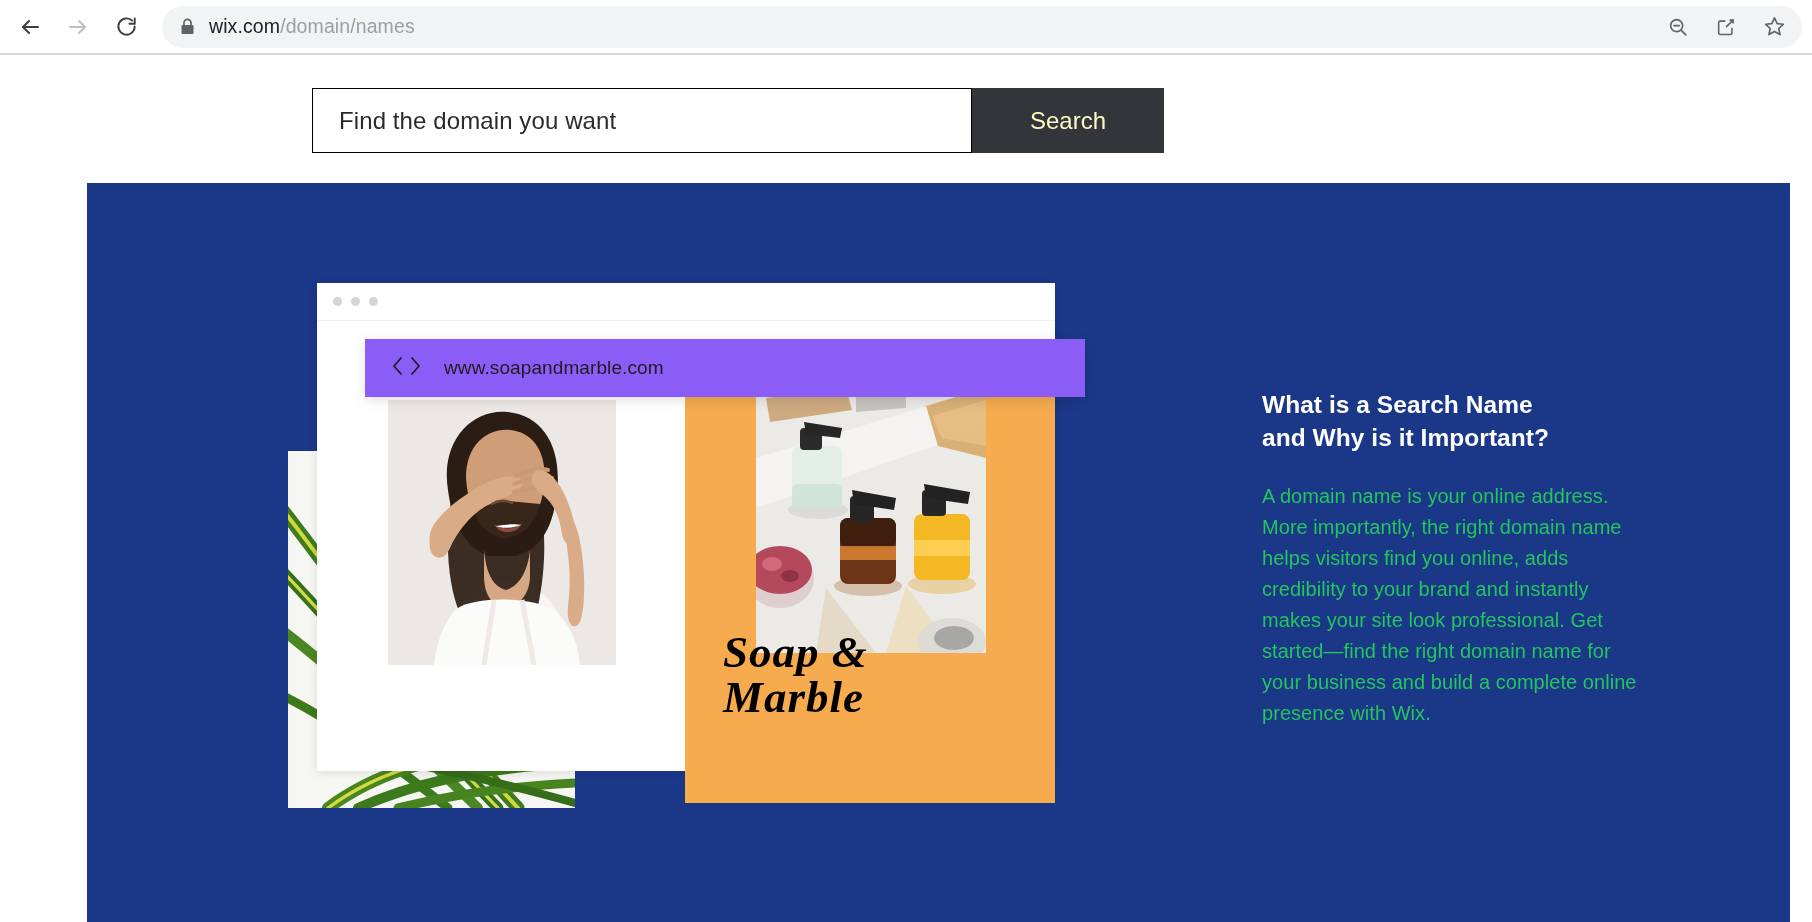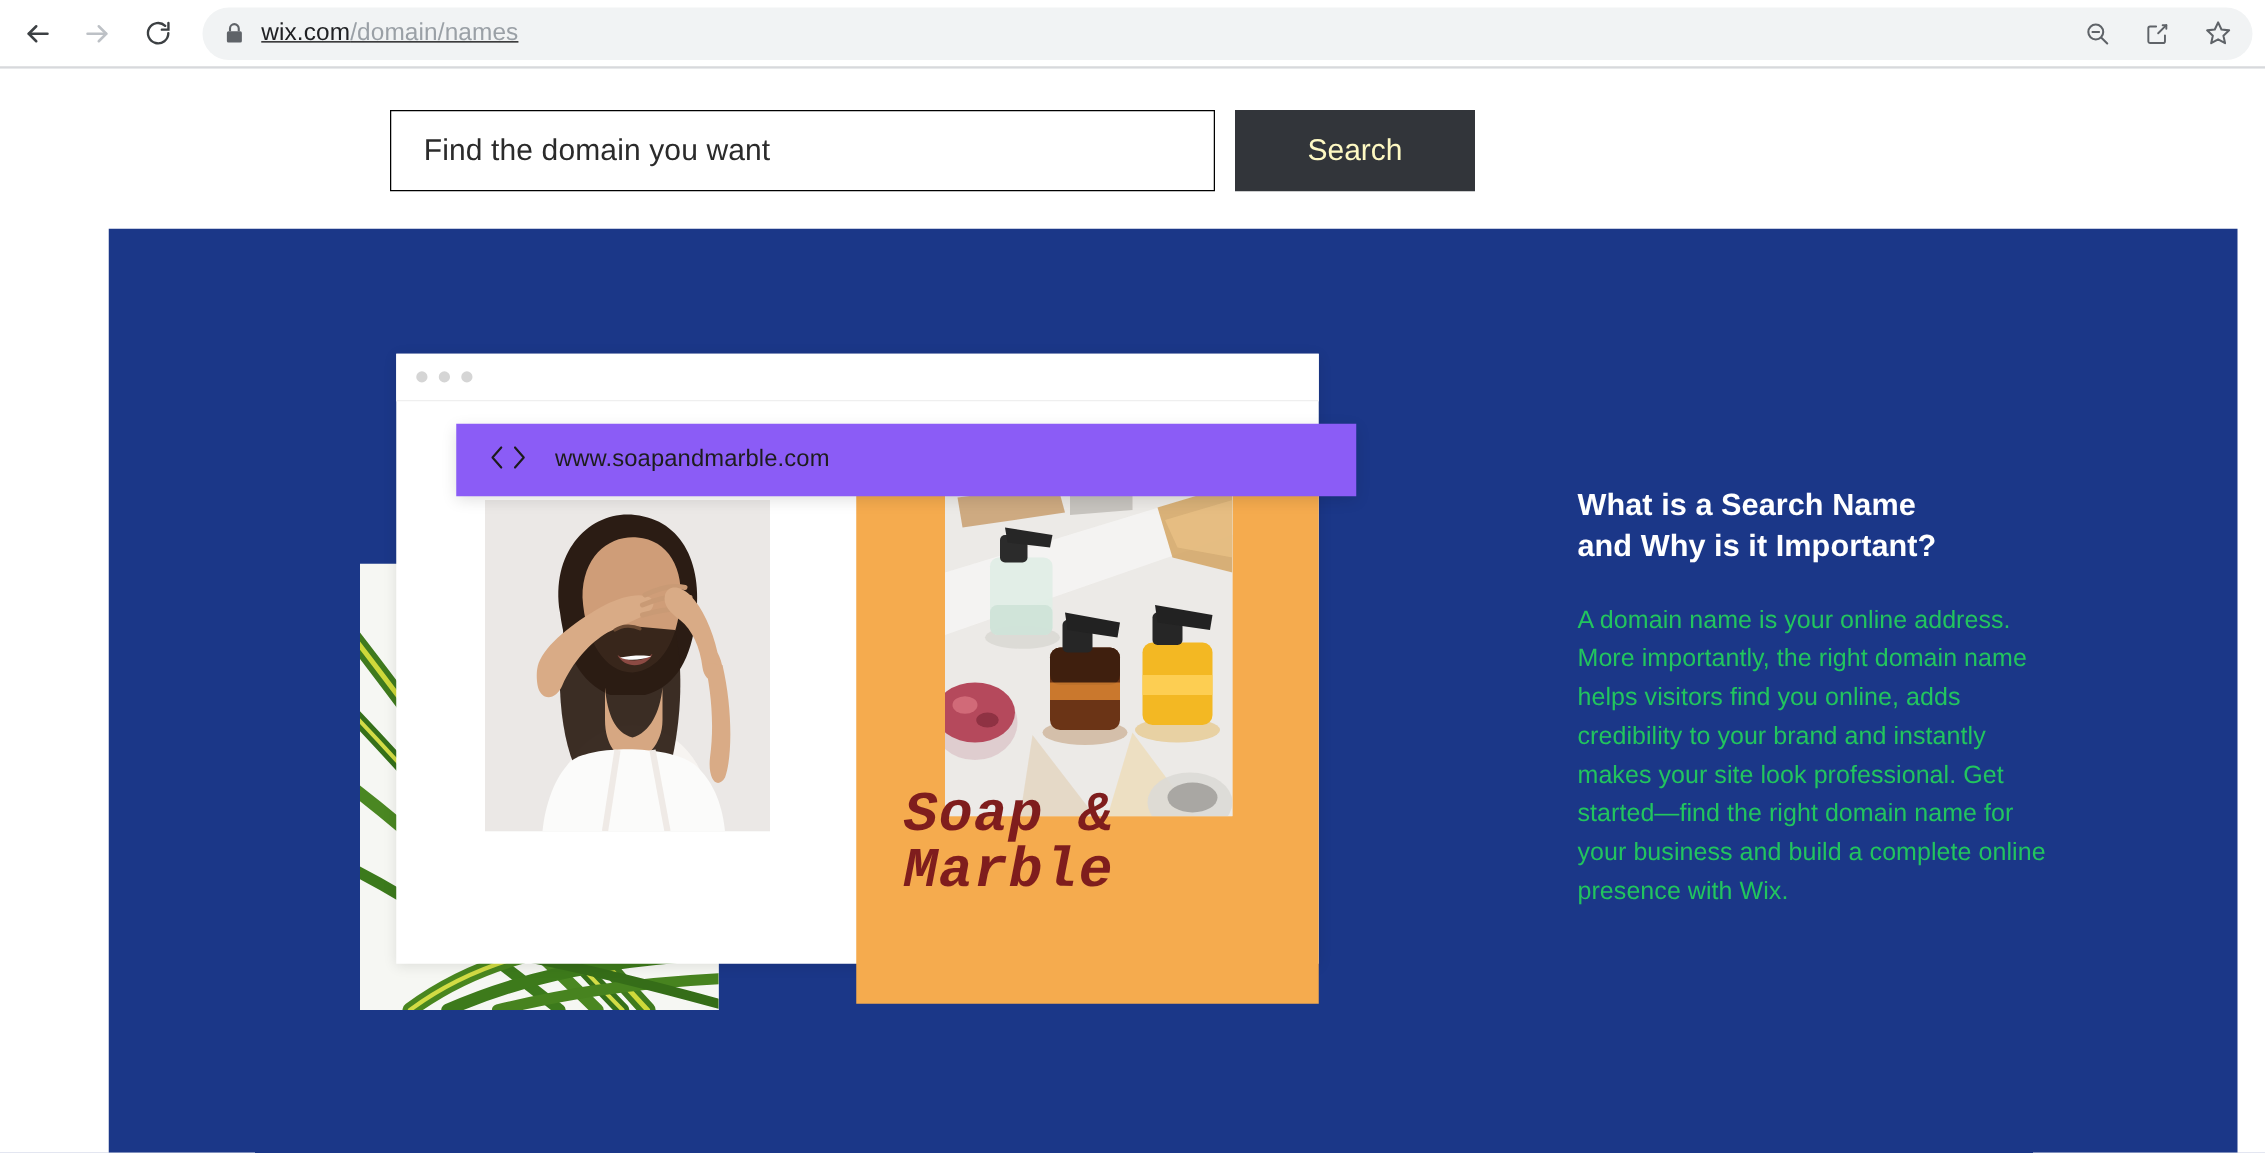--- a/index.html
+++ b/index.html
@@ -9,21 +9,21 @@
     background: #ffffff;
     overflow: hidden;
   }
 
   
   .browser-chrome {
     position: absolute; top: 0; left: 0;
     width: 1812px; height: 55px;
     background: #ffffff;
     border-bottom: 2px solid #d7d9dc;
-    display: flex; align-items: center; text-decoration: underline;
+    display: flex; align-items: center;
   }
   .nav-btns { display: flex; align-items: center; gap: 4px; padding-left: 8px; }
   .nav-btn {
     width: 44px; height: 44px; border-radius: 50%;
     display: flex; align-items: center; justify-content: center;
     background: transparent; border: none; cursor: pointer;
   }
   .nav-btn svg { display: block; }
 
   .omnibox {
@@ -51,21 +51,20 @@
   .omni-icon { display: flex; align-items: center; justify-content: center; cursor: pointer; }
 
   
   .page { position: absolute; top: 55px; left: 0; width: 1812px; height: 867px; background: #fff; }
 
   .search-row {
     position: absolute;
     left: 312px; top: 33px;
     display: flex;
     height: 65px;
-    gap: 16px;
   }
   .search-input-box {
     width: 660px; height: 65px;
     border: 1.5px solid #000000;
     background: #ffffff;
     display: flex; align-items: center;
     padding-left: 26px;
   }
   .search-placeholder {
     font-size: 24px;
@@ -149,26 +148,26 @@
     overflow: hidden;
   }
   .soap-photo {
     position: absolute; left: 71px; top: 30px;
     width: 230px; height: 265px;
     overflow: hidden;
     background: #efefee;
   }
   .brand-wordmark {
     position: absolute; left: 38px; top: 272px;
-    font-family: Liberation Mono, monospace;
+    font-family: Liberation Serif, serif;
     font-style: italic;
     font-weight: bold;
     font-size: 45px;
     line-height: 1.0;
-    color: #7f1d1d;
+    color: #000000;
     letter-spacing: 1px;
     white-space: pre-line;
     z-index: 3;
   }
 
   
   .copy-col {
     position: absolute;
     left: 1175px; top: 206px;
     width: 385px;

